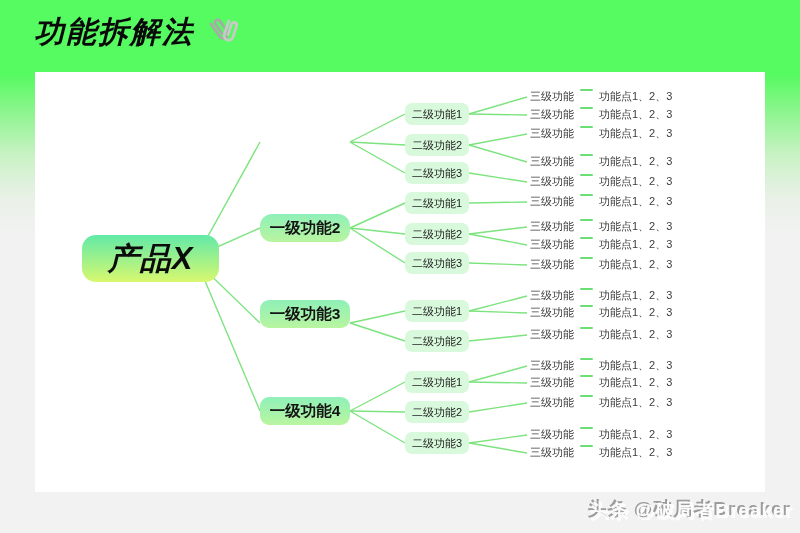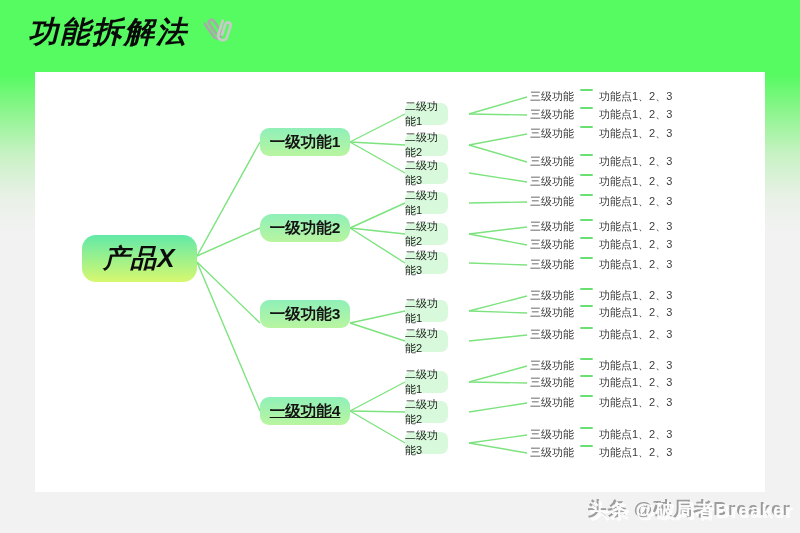--- a/index.html
+++ b/index.html
@@ -1,42 +1,42 @@
 <!DOCTYPE html>
 <html><head>
 <meta charset="utf-8">
 <style>
   html,body{margin:0;padding:0;}
   body{font-family:"Liberation Sans","DejaVu Sans",sans-serif;}
   .stage{
     position:relative;width:800px;height:533px;overflow:hidden;
     background:linear-gradient(180deg,#56fa61 0%,#56fa61 14%,#8df58e 21%,#c8f2c4 29%,#e9f1e7 37%,#f2f2f2 44%,#f2f2f2 100%);
   }
-  .title-bar{position:absolute;left:28px;top:12px;display:flex;align-items:center;gap:10px;}
+  .title-bar{position:absolute;left:34px;top:12px;display:flex;align-items:center;gap:10px;}
   .title-text{
     font-size:30px;font-weight:900;font-style:italic;color:#0a0a0a;
     letter-spacing:2px;white-space:nowrap;
   }
   .clip-icon{width:36px;height:36px;display:inline-block;}
   .panel{position:absolute;left:35px;top:72px;width:730px;height:420px;background:#ffffff;}
   svg.lines{position:absolute;left:0;top:0;width:800px;height:533px;pointer-events:none;}
   svg.lines line{stroke:#7ce37e;stroke-width:1.4;fill:none;}
   .node{position:absolute;display:flex;align-items:center;justify-content:center;box-sizing:border-box;}
   .node-root{
-    left:82px;top:235px;width:115px;height:47px;border-radius:14px;
+    left:82px;top:235px;width:137px;height:47px;border-radius:14px;
     background:linear-gradient(180deg,#62e9a8 0%,#d7f86f 100%);
-    font-size:26px;font-weight:900;font-style:italic;color:#0c0c0c;letter-spacing:1px;
+    font-size:31px;font-weight:900;font-style:italic;color:#0c0c0c;letter-spacing:1px;
   }
   .node-l1{
     left:260px;width:90px;height:28px;border-radius:9px;
     background:linear-gradient(180deg,#8ff0b8 0%,#b9f5a0 100%);
     font-size:15.5px;font-weight:600;color:#141414;
   }
   .node-l2{
-    left:405px;width:43px;height:22px;border-radius:7px;
+    left:405px;width:64px;height:22px;border-radius:7px;
     background:#d9f9dc;
     font-size:11px;font-weight:500;color:#1e1e1e;
   }
   .leaf-row{
     position:absolute;left:530px;height:16px;display:flex;align-items:flex-start;
     font-size:11px;color:#3c3c3c;font-weight:500;white-space:nowrap;
   }
   .leaf-dash{display:inline-block;width:13px;height:2px;background:#6adf74;margin:0 6px;border-radius:1px;}
   .footer-band{position:absolute;left:0;top:492px;width:800px;height:41px;background:#f2f2f2;}
   .watermark{
@@ -99,24 +99,23 @@
       <line x1="469" y1="382" x2="527" y2="366"></line>
       <line x1="469" y1="382" x2="527" y2="383"></line>
       <line x1="469" y1="412" x2="527" y2="403"></line>
       <line x1="469" y1="443" x2="527" y2="435"></line>
       <line x1="469" y1="443" x2="527" y2="453"></line>
     </g>
   </svg>
 
   <div class="node node-root">产品X</div>
 
-  <div class="node node-l1" style="top:128px;">一级功能1</div>
   <div class="node node-l1" style="top:214px;border-radius:12px;">一级功能2</div>
   <div class="node node-l1" style="top:300px;">一级功能3</div>
-  <div class="node node-l1" style="top:397px;text-decoration:underline;">一级功能4</div>
+  <div class="node node-l1" style="top:397px;">一级功能4</div>
 
   <div class="node node-l2" style="top:103px;">二级功能1</div>
   <div class="node node-l2" style="top:134px;">二级功能2</div>
   <div class="node node-l2" style="top:162px;">二级功能3</div>
   <div class="node node-l2" style="top:192px;">二级功能1</div>
   <div class="node node-l2" style="top:223px;">二级功能2</div>
   <div class="node node-l2" style="top:252px;">二级功能3</div>
   <div class="node node-l2" style="top:300px;">二级功能1</div>
   <div class="node node-l2" style="top:330px;">二级功能2</div>
   <div class="node node-l2" style="top:371px;">二级功能1</div>

